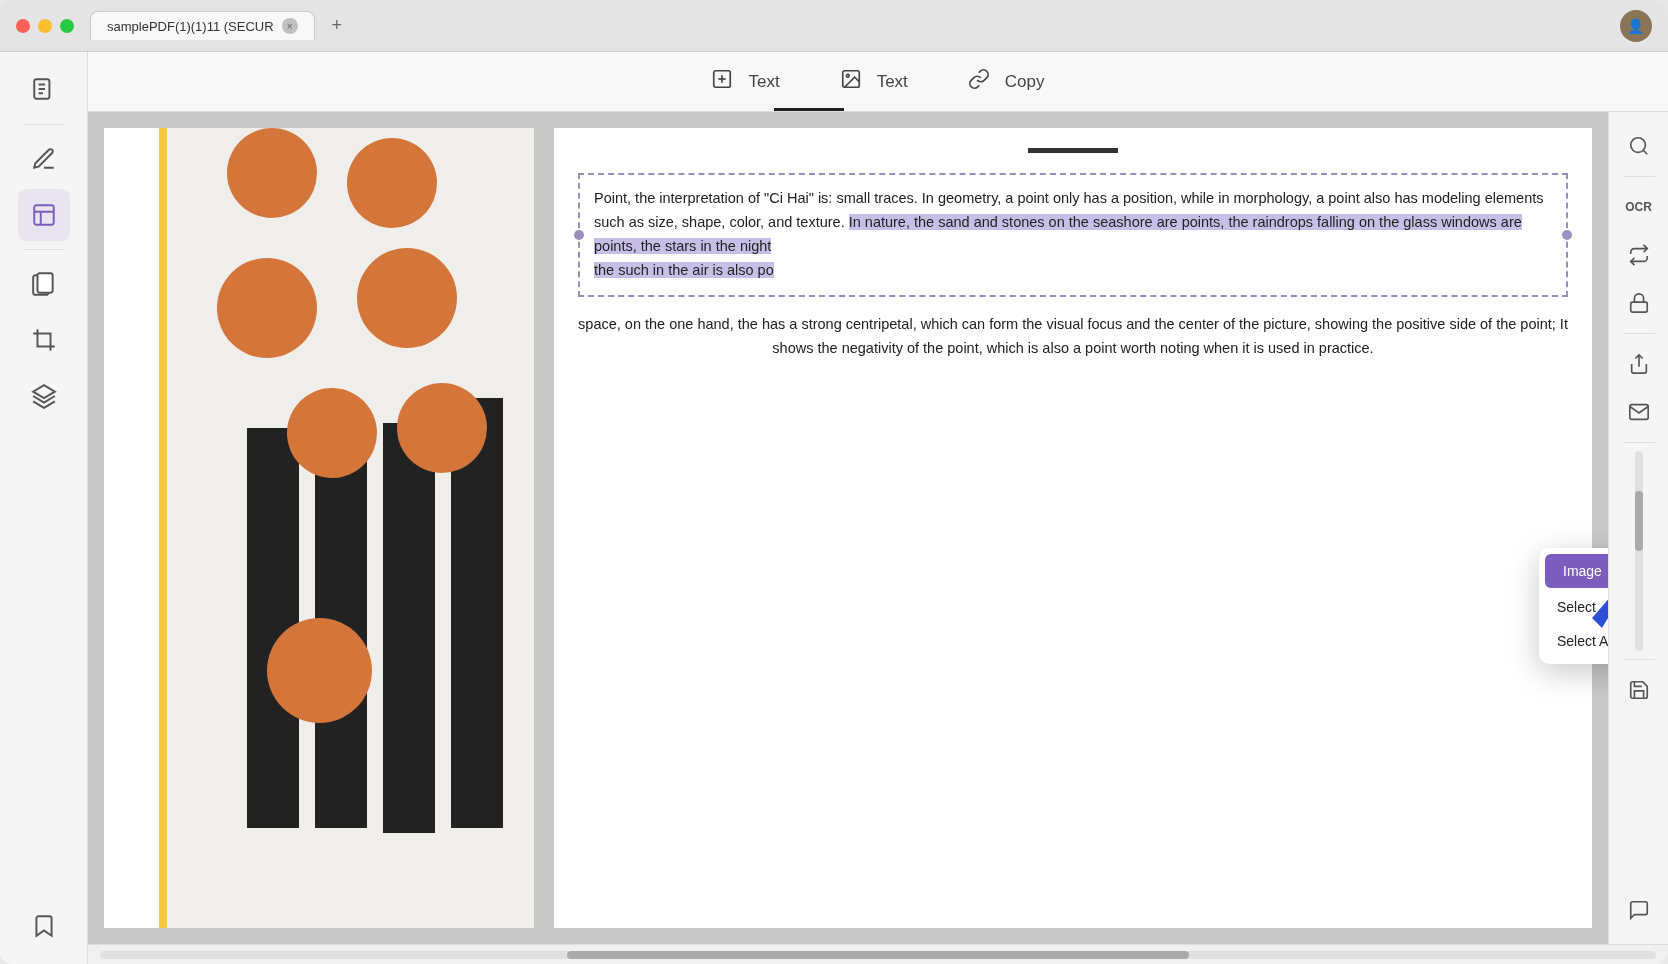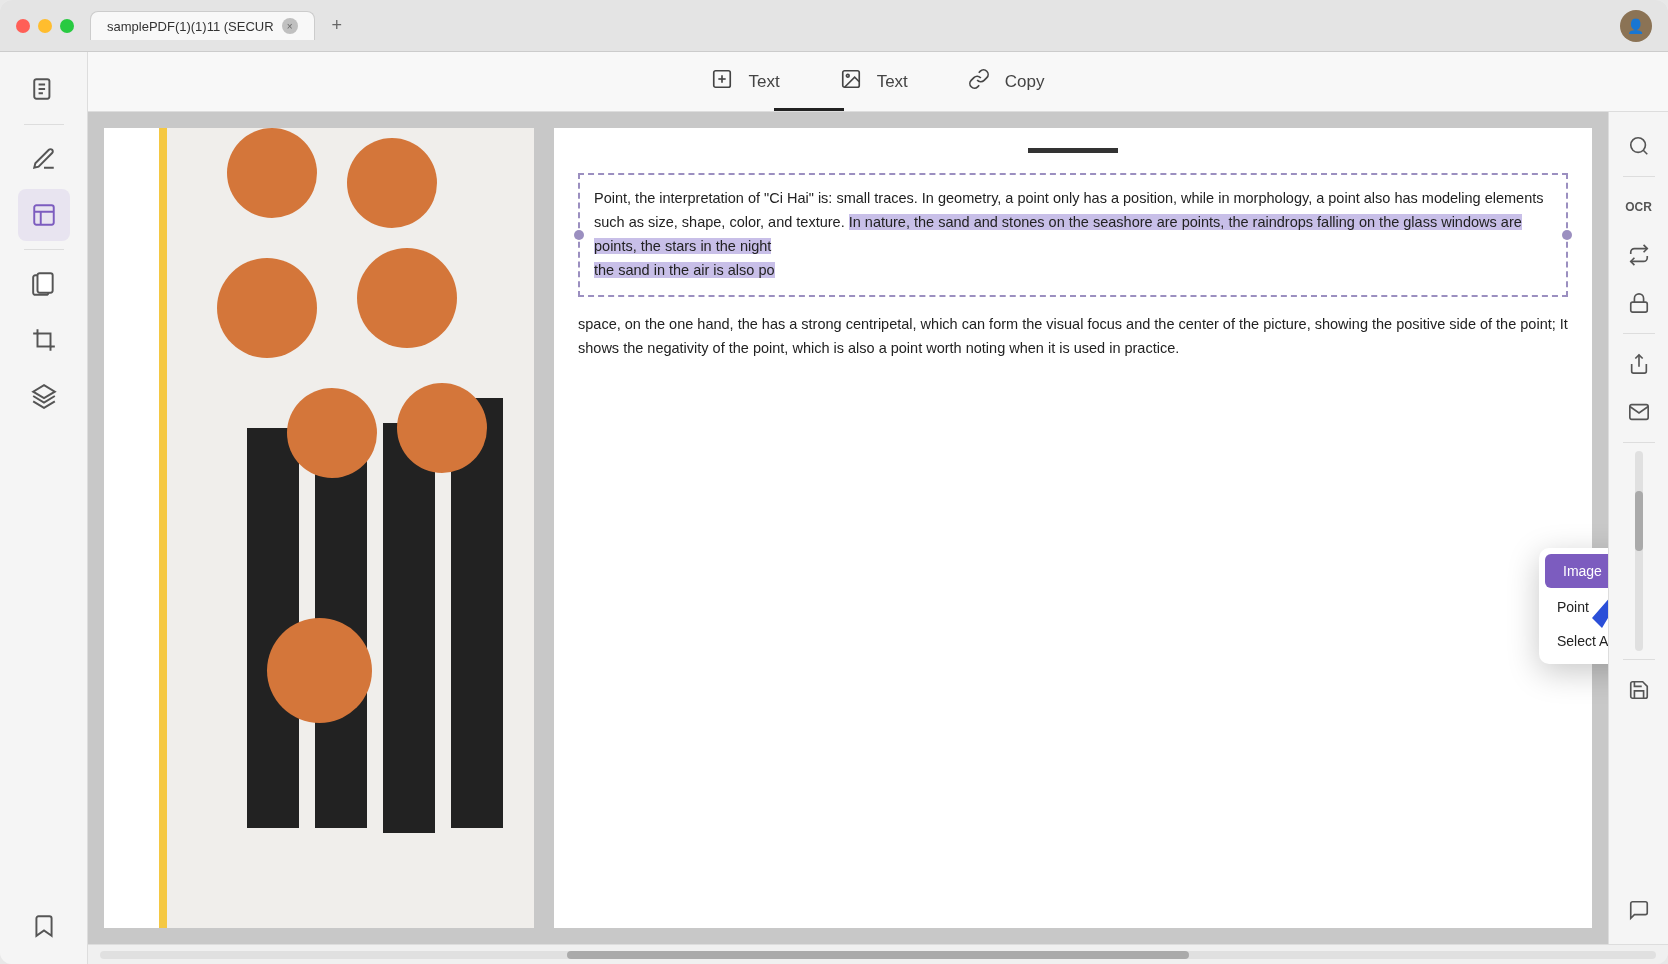--- a/index.html
+++ b/index.html
@@ -571,36 +571,36 @@
 
             <div class="text-panel">
               <div class="page-title-underline"></div>
 
               <div class="text-selection-box">
                 <div class="selection-handle-left"></div>
                 <div class="selection-handle-right"></div>
                 <p class="normal-text">
                   <span>Point, the interpretation of "Ci Hai" is: small traces. In geometry, a point only has a position, while in morphology, a point also has modeling elements such as size, shape, color, and texture.</span>
                   <span class="highlighted-text">In nature, the sand and stones on the seashore are points, the raindrops falling on the glass windows are points, the stars in the night</span><br>
-                  <span class="highlighted-text">the sand in the air is also po</span>
+                  <span class="highlighted-text">the such in the air is also po</span>
                 </p>
               </div>
 
-              <p class="normal-text" style="margin-bottom:8px;">
+              <p class="normal-text" style="margin-bottom:8px;text-align:center;">
                 <span>space, on the one hand, the</span>
                 <span>has a strong centripetal, which can form the visual focus and the center of the picture, showing the positive side of the point; It shows the negativity of the point, which is also a point worth noting when it is used in practice.</span>
               </p>
 
               <div class="context-menu">
                 <div class="context-menu-item">
                   <span>Image</span>
 
                 </div>
                 <div class="context-menu-item">
-                  <span>Point</span>
+                  <span>Select</span>
 
                 </div>
                 <div class="context-menu-item">
                   <span>Select All</span>
 
                 </div>
               </div>
 
               <svg class="blue-arrow" viewBox="0 0 120 120" xmlns="http://www.w3.org/2000/svg">
                 <polygon points="20,100 90,20 70,15 95,5 100,30 85,18 30,110" fill="#2b4fd8"></polygon>

